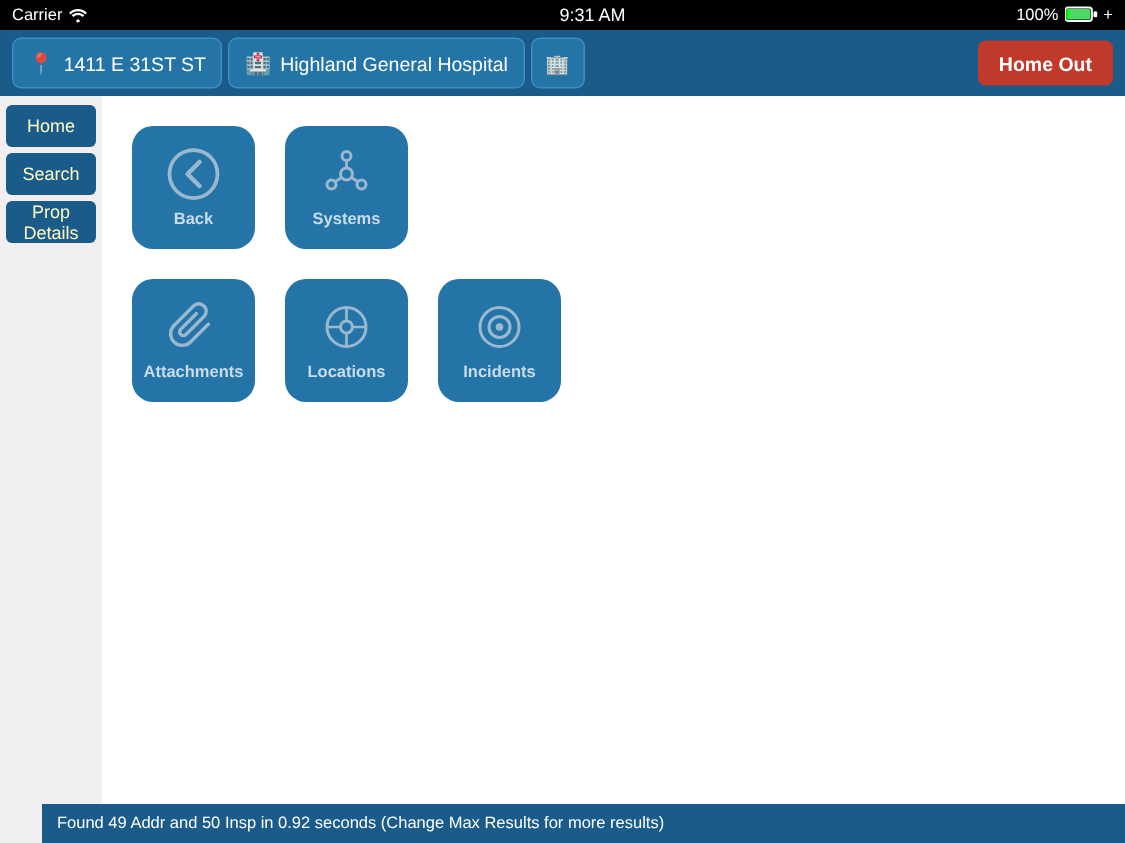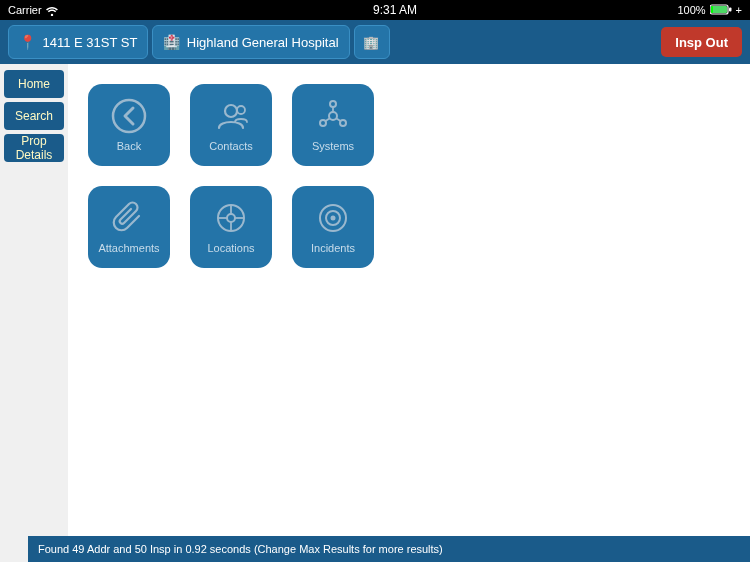--- a/index.html
+++ b/index.html
@@ -16,21 +16,21 @@
     #status-bar {
       height: 20px;
       background: #000;
       display: flex;
       align-items: center;
       justify-content: space-between;
       padding: 0 8px;
       color: #fff;
       font-size: 11px;
     }
-    #status-bar .left { display: flex; align-items: flex-end; gap: 4px; }
+    #status-bar .left { display: flex; align-items: center; gap: 4px; }
     #status-bar .center { position: absolute; left: 50%; transform: translateX(-50%); font-size: 12px; font-weight: 500; margin-left: 20px; }
     #status-bar .right { display: flex; align-items: flex-start; gap: 4px; font-size: 11px; }
 
     
     #top-nav {
       height: 44px;
       background: #1a5b8a;
       display: flex;
       align-items: center;
       padding: 0 8px;
@@ -130,21 +130,21 @@
       justify-content: center;
       cursor: pointer;
       gap: 6px;
       color: #b8d4e8;
     }
 
     .icon-tile .tile-label {
       font-size: 11px;
       color: #c8dcea;
       text-align: center;
-      font-weight: 400;
+      font-weight: 700;
     }
 
     
     .icon-tile svg {
       width: 36px;
       height: 36px;
       fill: #9ab8ce;
     }
 
     
@@ -197,21 +197,21 @@
 
   <div class="nav-tab">
     <span class="tab-icon">🏥</span>
     <span>Highland General Hospital</span>
   </div>
 
   <div class="nav-tab nav-tab-building">
     <span>🏢</span>
   </div>
 
-  <button class="sign-out-btn">Insp Out</button>
+  <button class="sign-out-btn">Home Out</button>
 </div>
 
 <div id="sidebar">
   <button class="sidebar-btn">Home</button>
   <button class="sidebar-btn">Search</button>
   <button class="sidebar-btn">Prop Details</button>
 </div>
 
 <div id="main-content">
   <div class="icon-grid">
@@ -220,29 +220,20 @@
 
       <div class="icon-tile">
         <svg viewBox="0 0 36 36">
           <circle cx="18" cy="18" r="16" fill="none" stroke="#9ab8ce" stroke-width="2.5"></circle>
           <polyline points="22,10 14,18 22,26" fill="none" stroke="#9ab8ce" stroke-width="3" stroke-linecap="round" stroke-linejoin="round"></polyline>
         </svg>
         <span class="tile-label">Back</span>
       </div>
 
 
-      <div class="icon-tile">
-        <svg viewBox="0 0 36 36">
-          <circle cx="18" cy="13" r="6" fill="none" stroke="#9ab8ce" stroke-width="2.2"></circle>
-          <path d="M6 30 C6 22 30 22 30 30" fill="none" stroke="#9ab8ce" stroke-width="2.2" stroke-linecap="round"></path>
-          <circle cx="28" cy="12" r="4" fill="none" stroke="#9ab8ce" stroke-width="1.8"></circle>
-          <path d="M22 24 C22 20 34 20 34 24" fill="none" stroke="#9ab8ce" stroke-width="1.8" stroke-linecap="round"></path>
-        </svg>
-        <span class="tile-label">Contacts</span>
-      </div>
 
       <div class="icon-tile">
         <svg viewBox="0 0 36 36">
           <circle cx="18" cy="18" r="4" fill="none" stroke="#9ab8ce" stroke-width="2"></circle>
           <circle cx="18" cy="6" r="3" fill="none" stroke="#9ab8ce" stroke-width="2"></circle>
           <circle cx="8" cy="25" r="3" fill="none" stroke="#9ab8ce" stroke-width="2"></circle>
           <circle cx="28" cy="25" r="3" fill="none" stroke="#9ab8ce" stroke-width="2"></circle>
           <line x1="18" y1="9" x2="18" y2="14" stroke="#9ab8ce" stroke-width="1.8"></line>
           <line x1="10.5" y1="23" x2="14.5" y2="20.5" stroke="#9ab8ce" stroke-width="1.8"></line>
           <line x1="25.5" y1="23" x2="21.5" y2="20.5" stroke="#9ab8ce" stroke-width="1.8"></line>

